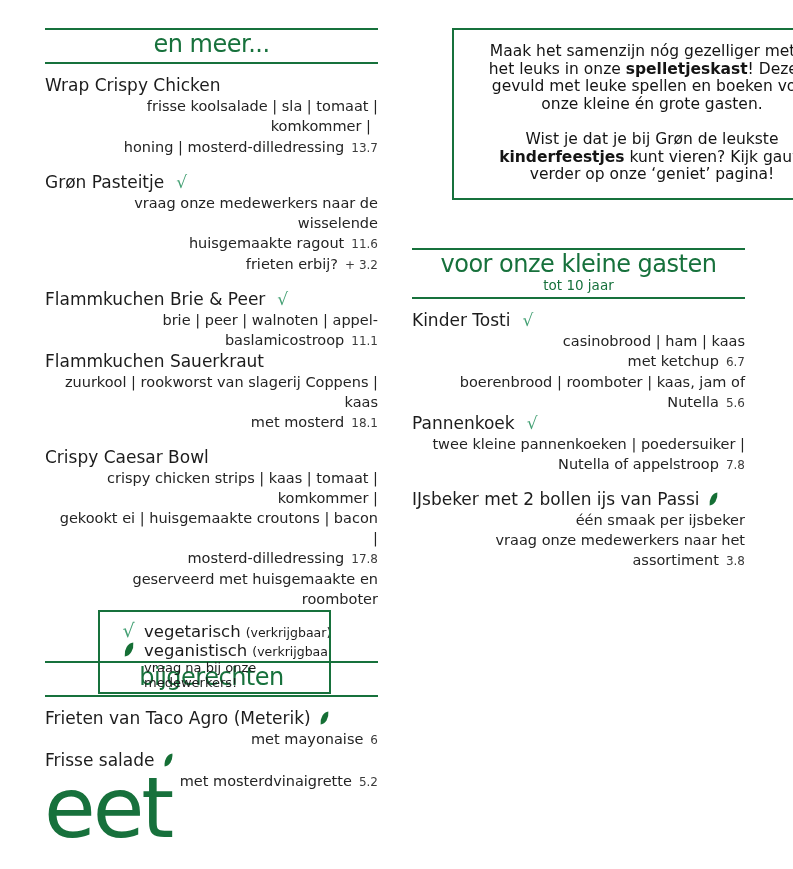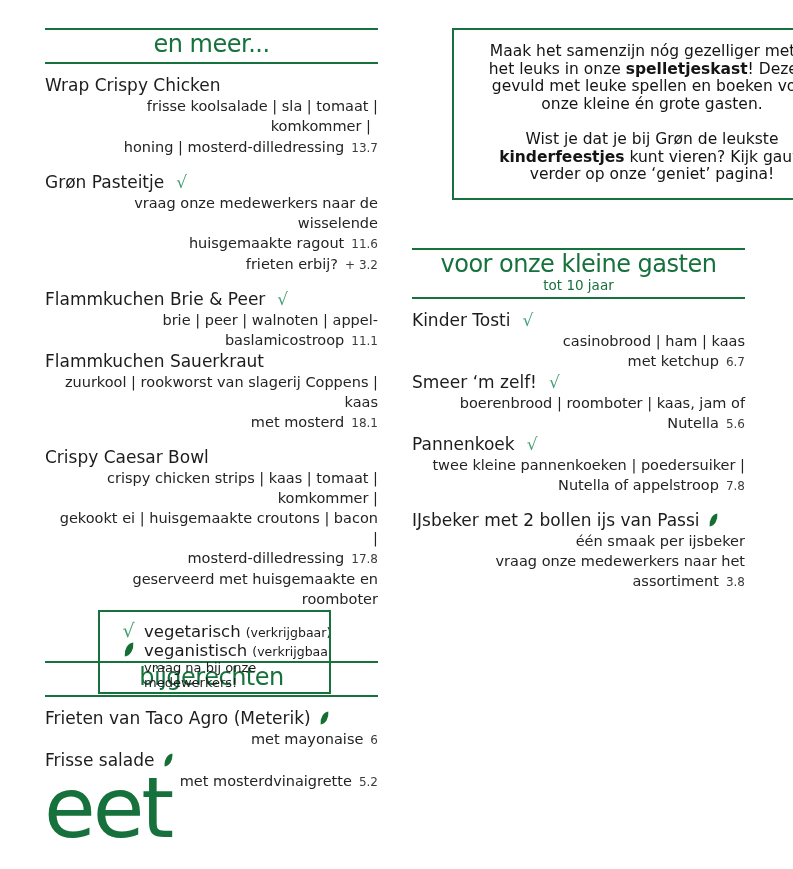--- a/index.html
+++ b/index.html
@@ -114,21 +114,20 @@
     </div>
 
     <div class="item first">
       <div class="iname"><span>Kinder Tosti</span><span class="vmark">√</span></div>
       <div class="dline"><span>casinobrood | ham | kaas</span></div>
       <div class="dline"><span>met ketchup</span><span class="price">6.7</span></div>
     </div>
 
 
     <div class="item tight">
-      <div class="iname"><span>Smeer ‘m zelf!</span><span class="vmark">√</span></div>
       <div class="dline"><span>boerenbrood | roomboter | kaas, jam of Nutella</span><span class="price">5.6</span></div>
     </div>
 
     <div class="item tight">
       <div class="iname"><span>Pannenkoek</span><span class="vmark">√</span></div>
       <div class="dline"><span>twee kleine pannenkoeken | poedersuiker |</span></div>
       <div class="dline"><span>Nutella of appelstroop</span><span class="price">7.8</span></div>
     </div>
 
     <div class="item">

